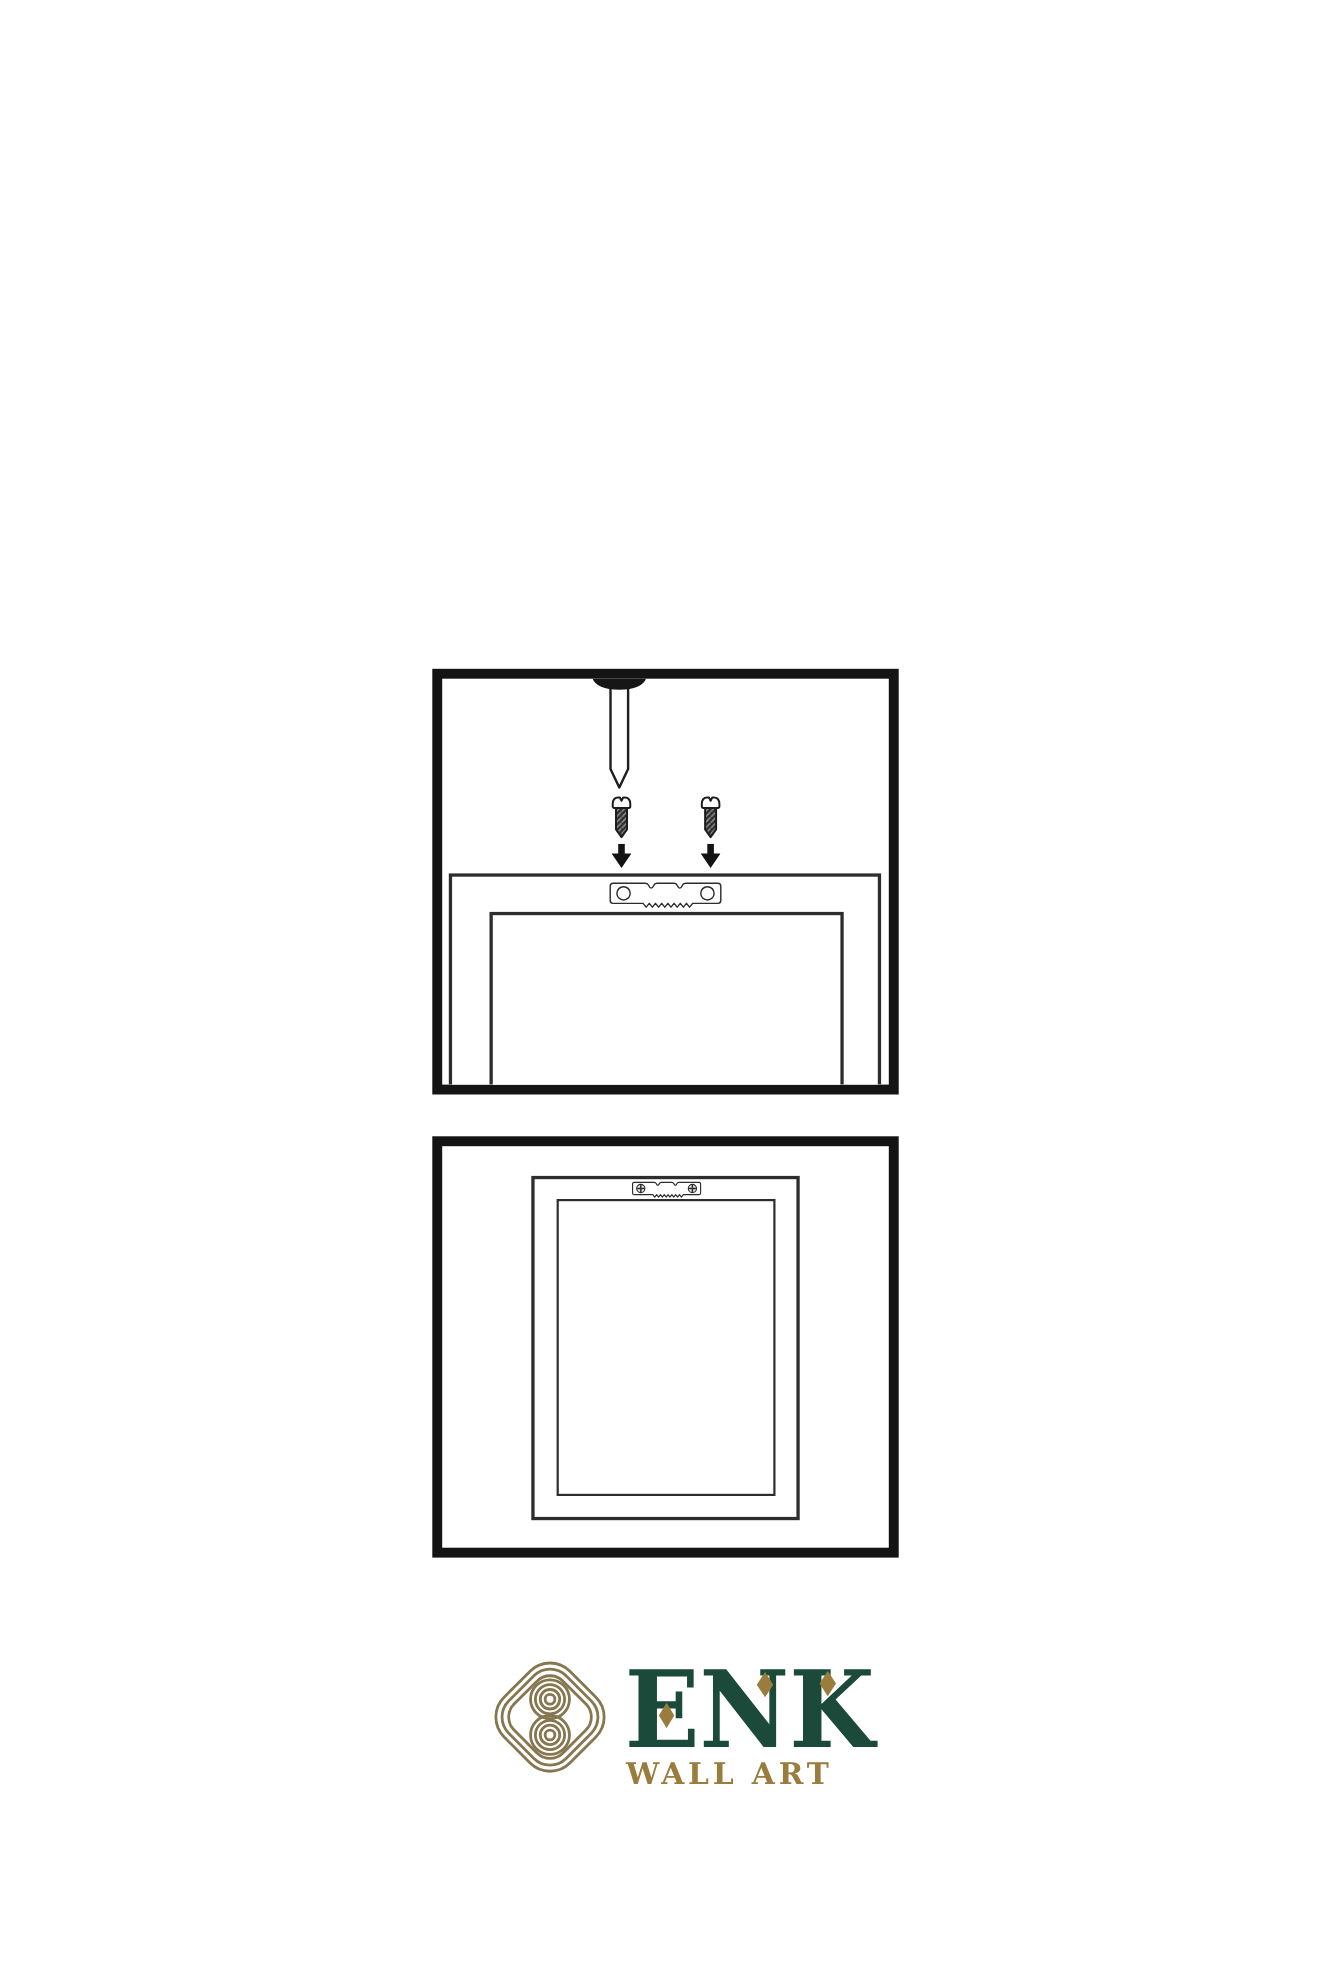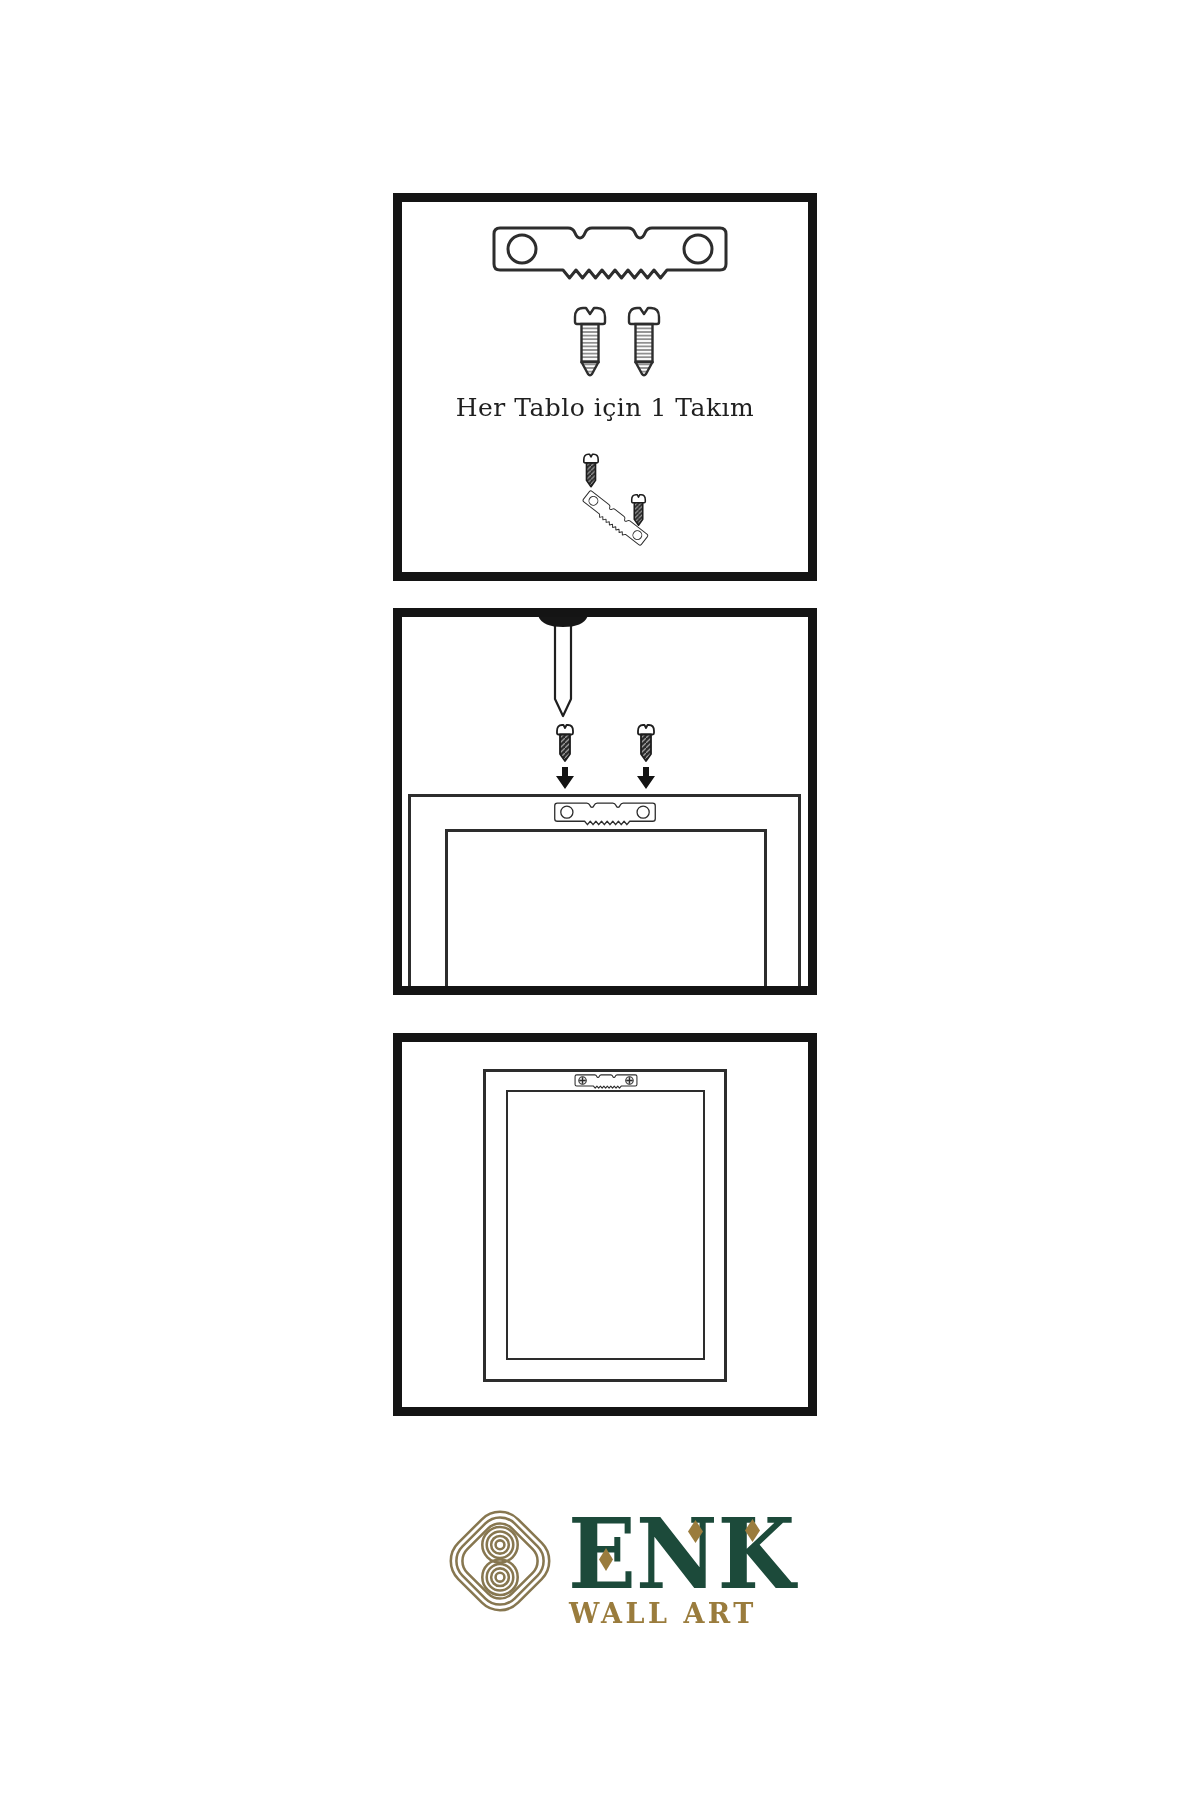--- a/index.html
+++ b/index.html
@@ -79,44 +79,20 @@
           <circle cx="60" cy="76.5" r="9"></circle>
         <circle cx="60" cy="76.5" r="13.5"></circle>
           <circle cx="60" cy="76.5" r="18"></circle>
       </g>
     </symbol>
   </defs>
 </svg>
 
 <div class="canvas">
 
-  <section class="panel" style="top:193px;height:388px;">
-    <svg class="icon" style="left:88px;top:20px;" width="240" height="58">
-        <use href="#s-hanger" width="100%" height="100%"></use>
-      </svg>
-
-    <svg class="icon" style="left:171px;top:103px;" width="34" height="72">
-        <use href="#s-screw" width="100%" height="100%"></use>
-      </svg>
-    <svg class="icon" style="left:225px;top:103px;" width="34" height="72">
-        <use href="#s-screw" width="100%" height="100%"></use>
-      </svg>
-
-    <div class="caption" style="top:190px;">Her Tablo için 1 Takım</div>
-
-    <svg class="icon" style="left:180px;top:250px;" width="18" height="37">
-        <use href="#s-screwd" width="100%" height="100%"></use>
-      </svg>
-    <svg class="icon" style="left:175px;top:307px;transform:rotate(38deg);" width="76" height="19">
-        <use href="#s-hanger" width="100%" height="100%"></use>
-      </svg>
-    <svg class="icon" style="left:228px;top:291px;" width="17" height="34">
-        <use href="#s-screwd" width="100%" height="100%"></use>
-      </svg>
-  </section>
 
   <section class="panel" style="top:608px;height:387px;">
     <svg class="icon" style="left:136px;top:-2px;" width="50" height="104">
         <use href="#s-nail" width="100%" height="100%"></use>
       </svg>
 
     <svg class="icon" style="left:153px;top:106px;" width="20" height="40">
         <use href="#s-screwd" width="100%" height="100%"></use>
       </svg>
     <svg class="icon" style="left:234px;top:106px;" width="20" height="40">

